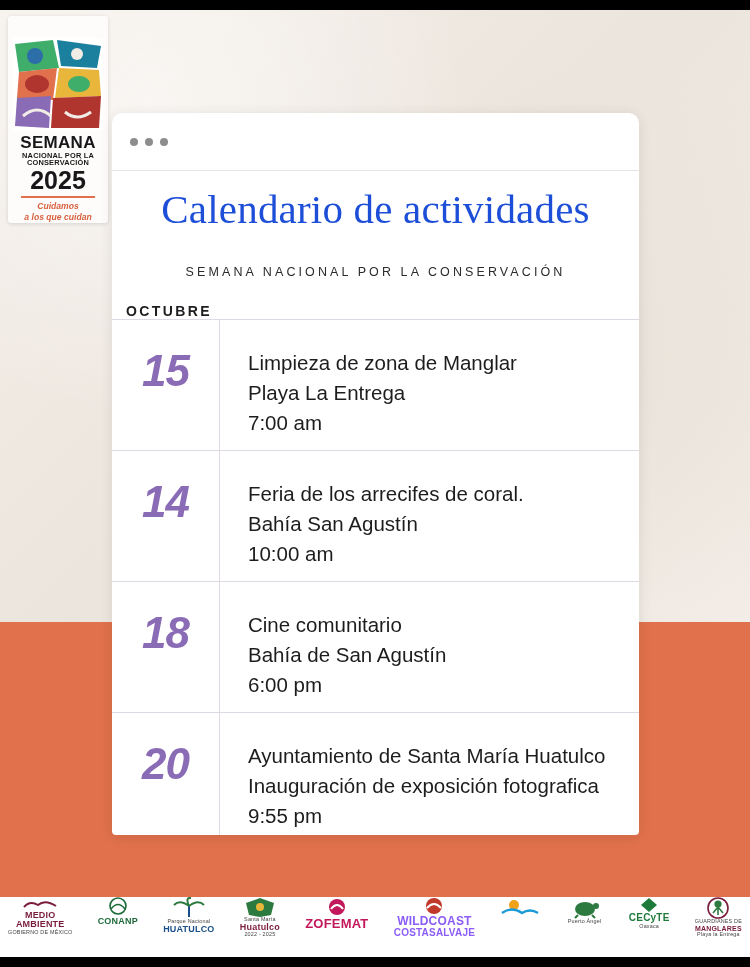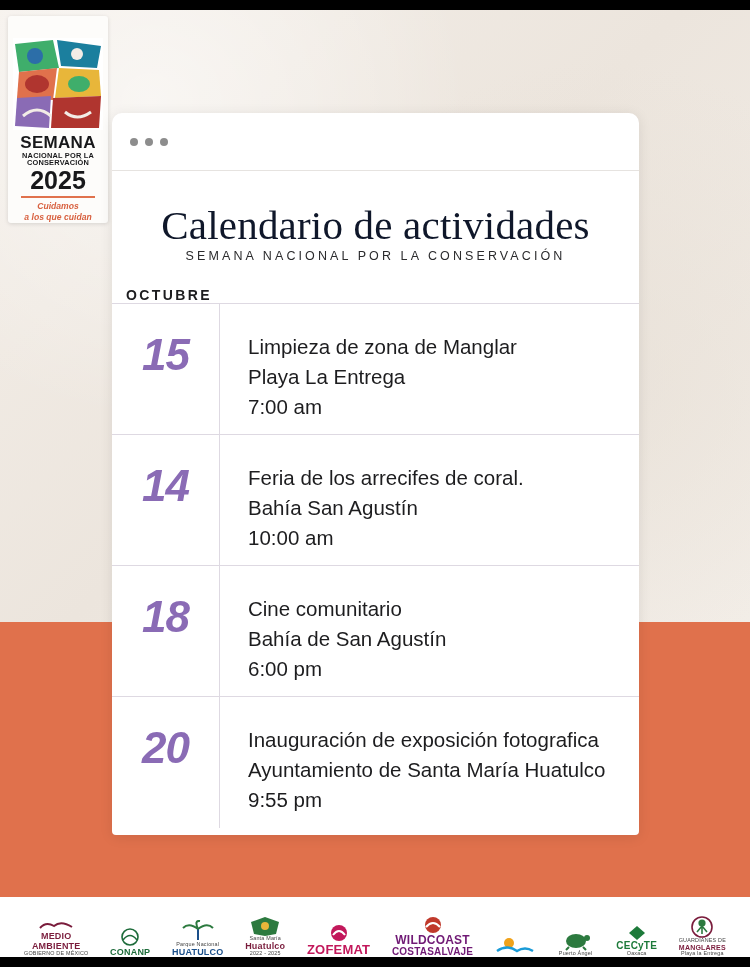--- a/index.html
+++ b/index.html
@@ -102,30 +102,30 @@
     display: flex; align-items: center;
     padding-left: 18px;
   }
   .dots { display: flex; gap: 7px; }
   .dot { width: 8px; height: 8px; border-radius: 50%; background: #8d8d8d; }
 
   .card-title {
     text-align: center;
     font-family: "Liberation Serif", serif;
     font-size: 41px;
-    color: #0f172a;
-    margin-top: 30px;
+    color: #1d4ed8;
+    margin-top: 14px;
     letter-spacing: 0.2px;
   }
   .card-sub {
     text-align: center;
     font-size: 12.5px;
     letter-spacing: 3.1px;
     color: #2b2b2d;
-    margin-top: 0;
+    margin-top: 32px;
   }
   .month {
     font-size: 14px;
     font-weight: bold;
     letter-spacing: 2.4px;
     color: #1d1d1f;
     margin: 24px 0 0 14px;
   }
   .table {
     border-top: 1px solid #ded9e2;
@@ -160,22 +160,22 @@
     color: #1d1d1f;
     font-size: 20.5px;
     line-height: 1.46;
   }
   .row-body .line { display: block; white-space: nowrap; }
 
   
   .footer {
     position: absolute; left: 0; top: 897px; width: 750px; height: 60px;
     background: #fff;
-    display: flex; align-items: flex-end; justify-content: space-between;
-    padding: 0 24px;
+    display: flex; align-items: flex-start; justify-content: space-between;
+    padding: 0 8px;
   }
   .flogo {
     display: flex; flex-direction: column; align-items: center; justify-content: center;
     text-align: center;
     line-height: 1.05;
   }
   .flogo .fl-main { font-weight: bold; font-size: 9px; letter-spacing: 0.2px; }
   .flogo .fl-sub { font-size: 5.4px; letter-spacing: 0.2px; color: #444; }
   .fl-mark { display:block; }
 </style>
@@ -267,22 +267,22 @@
           <span class="line">Bahía de San Agustín</span>
           <span class="line">6:00 pm</span>
         </div>
       </div>
 
       <div class="row">
         <div class="row-day">
           <span>20</span>
         </div>
         <div class="row-body">
+          <span class="line">Ayuntamiento de Santa María Huatulco</span>
           <span class="line">Inauguración de exposición fotografica</span>
-          <span class="line">Ayuntamiento de Santa María Huatulco</span>
           <span class="line">9:55 pm</span>
         </div>
       </div>
 
     </div>
   </div>
 
   <div class="footer">
 
     <div class="flogo" style="color:#7a1c3c">
@@ -324,21 +324,21 @@
     </div>
 
     <div class="flogo" style="color:#c2185b">
       <svg class="fl-mark" width="22" height="20" viewBox="0 0 22 20">
         <circle cx="11" cy="10" r="8" fill="#c2185b"></circle>
         <path d="M5 12 q6 -8 12 0" stroke="#fff" stroke-width="2" fill="none"></path>
       </svg>
       <span class="fl-main" style="font-size:13px">ZOFEMAT</span>
     </div>
 
-    <div class="flogo" style="color:#701a75">
+    <div class="flogo" style="color:#8b5cf6">
       <svg class="fl-mark" width="22" height="18" viewBox="0 0 22 18">
         <circle cx="11" cy="9" r="8" fill="#c0392b"></circle>
         <path d="M4 11 q7 -8 14 0" stroke="#fff" stroke-width="2" fill="none"></path>
       </svg>
       <span class="fl-main" style="font-size:12px">WILDCOAST</span>
       <span class="fl-main" style="font-size:10px">COSTASALVAJE</span>
     </div>
 
     <div class="flogo" style="color:#1a9bd7">
       <svg class="fl-mark" width="40" height="22" viewBox="0 0 40 22">

